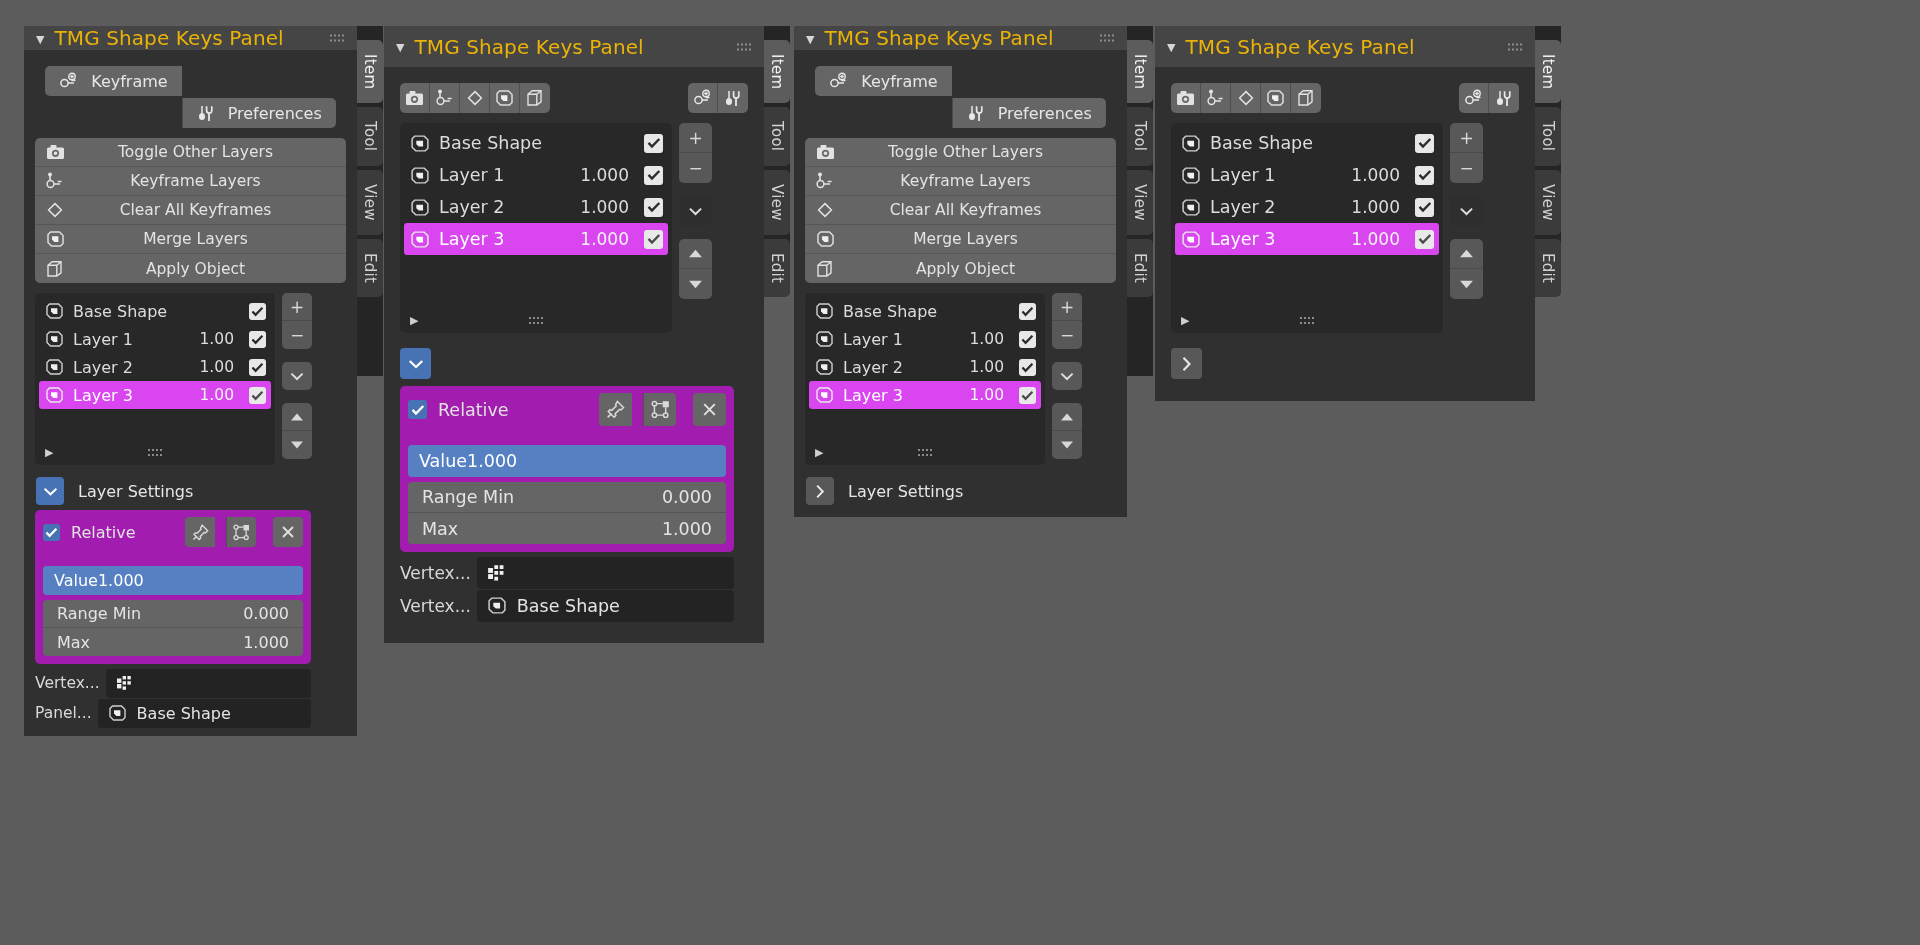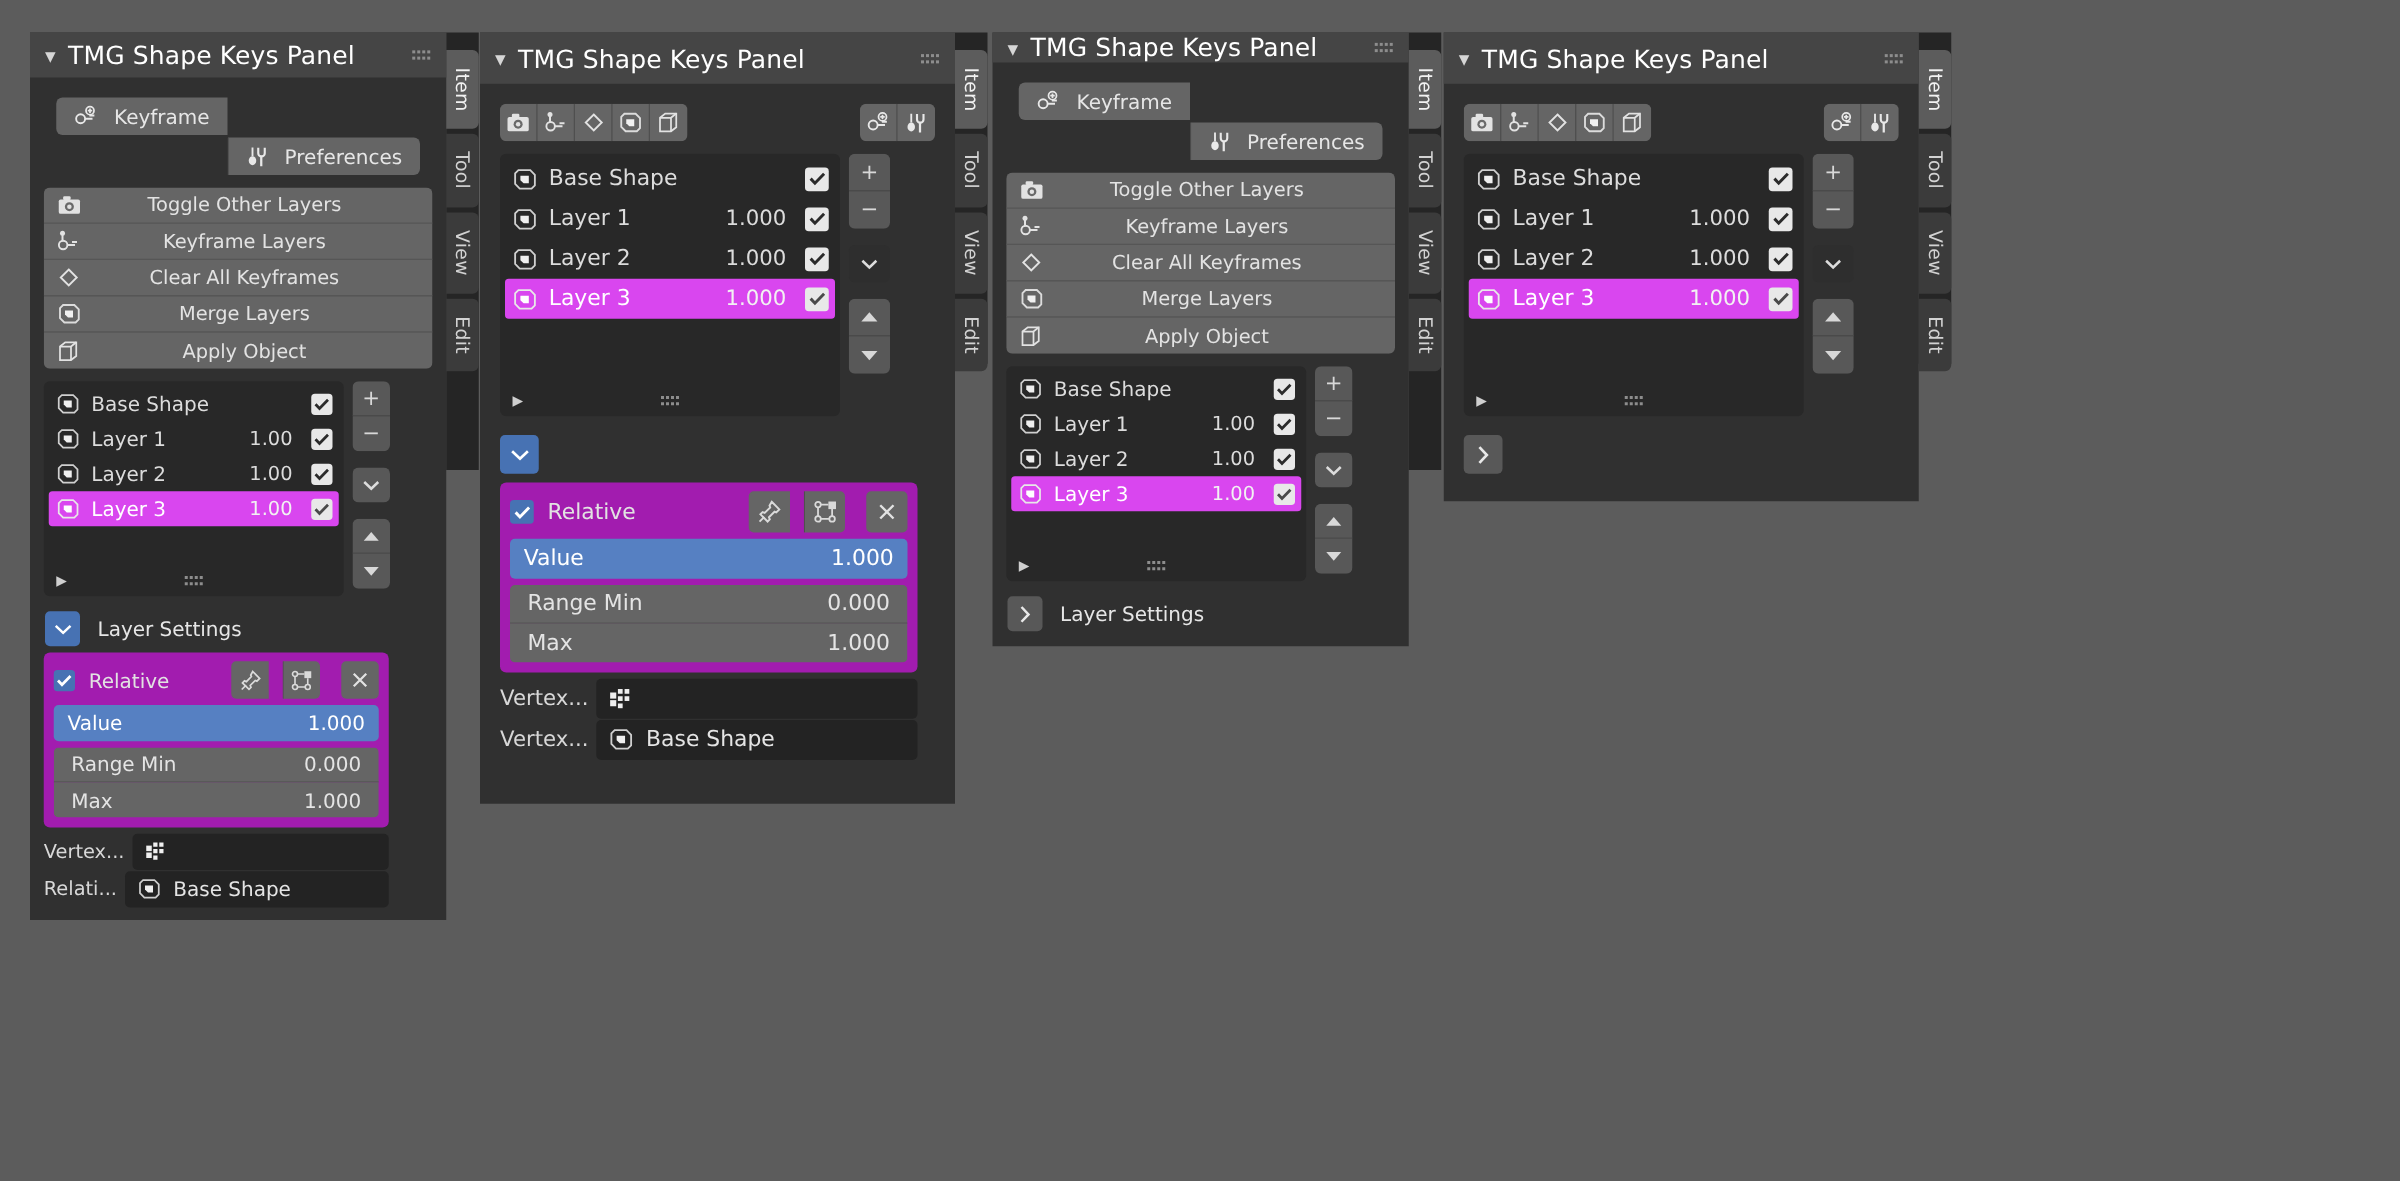--- a/index.html
+++ b/index.html
@@ -24,21 +24,21 @@
     display: flex; align-items: center;
     gap: 10px;
     padding: 0 12px;
     color: #e8e8e8;
     position: relative;
   }
   .panel-header .tri {
     font-size: 11px; line-height: 1; color: #d6d6d6;
     transform: translateY(1px);
   }
-  .panel-title { font-size: 20px; color: #ffffff; letter-spacing: .1px; }
+  .panel-title { font-size: 20px; color: #eab308; letter-spacing: .1px; }
   .grip-dots {
     position: absolute; right: 12px; top: 50%; transform: translateY(-50%);
     width: 16px; height: 9px;
     background-image:
       radial-gradient(#9a9a9a 40%, transparent 41%),
       radial-gradient(#9a9a9a 40%, transparent 41%);
     background-size: 4px 4px;
     background-position: 0 0, 0 5px;
     background-repeat: repeat-x;
     opacity: .85;
@@ -148,22 +148,22 @@
   .sqbtn {
     width: 30px; height: 30px; background: #656565;
     display: flex; align-items: center; justify-content: center;
   }
   .pairL { border-radius: 4px 0 0 4px; }
   .pairR { border-radius: 0 4px 4px 0; border-left: 1px solid #4f4f4f; }
   .solo  { border-radius: 4px; margin-left: 6px; }
 
   .slider {
     background: #5680c2; border-radius: 4px; height: 29px;
-    display: flex; align-items: center; justify-content: space-between;
-    padding: 0 11px; color: #fff; font-size: 16px;
+    display: flex; align-items: center; 
+    padding: 0 11px; color: #fff; font-size: 16px; margin-top: 14px;
   }
   .numgrp { display: flex; flex-direction: column; border-radius: 4px; overflow: hidden; }
   .numrow {
     background: #656565; height: 28px;
     display: flex; align-items: center; justify-content: space-between;
     padding: 0 14px; color: #e4e4e4; font-size: 16px;
     border-bottom: 1px solid #555;
   }
   .numgrp .numrow:last-child { border-bottom: none; }
 
@@ -444,21 +444,21 @@
                   <rect x="6.6" y="11.4" width="3.4" height="3.4" fill="#efefef"></rect>
                   <rect x="11.4" y="1" width="3.4" height="3.4" fill="#efefef"></rect>
                   <rect x="11.4" y="6.2" width="3.4" height="3.4" fill="#efefef"></rect>
                 </svg>
             </span>
             <span></span>
           </span>
         </div>
 
         <div class="proprow" style="width:276px;">
-          <span class="proplbl">Relati...</span>
+          <span class="proplbl">Panel...</span>
           <span class="propfield">
             <span>
               <svg class="ic" width="19" height="18" viewBox="0 0 19 18">
                   <path d="M2 4.5L4.5 2h9l3.5 3.5v8L14.5 16h-9L2 12.5z" fill="none" stroke="#cfcfcf" stroke-width="1.4"></path>
                   <path d="M6 6.3h6.4v5.6H8.4L6 9.6z" fill="#efefef"></path>
                 </svg>
             </span>
             <span>Base Shape</span>
           </span>
         </div>

